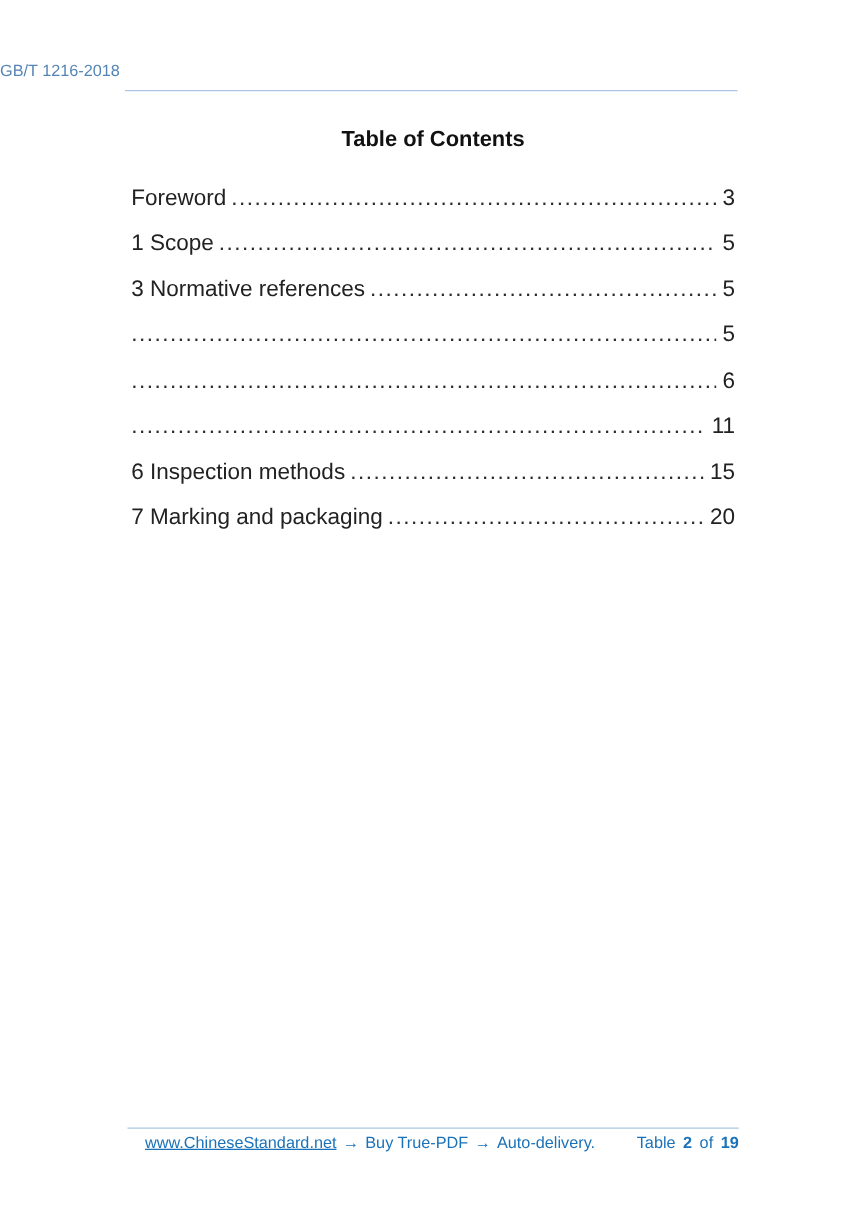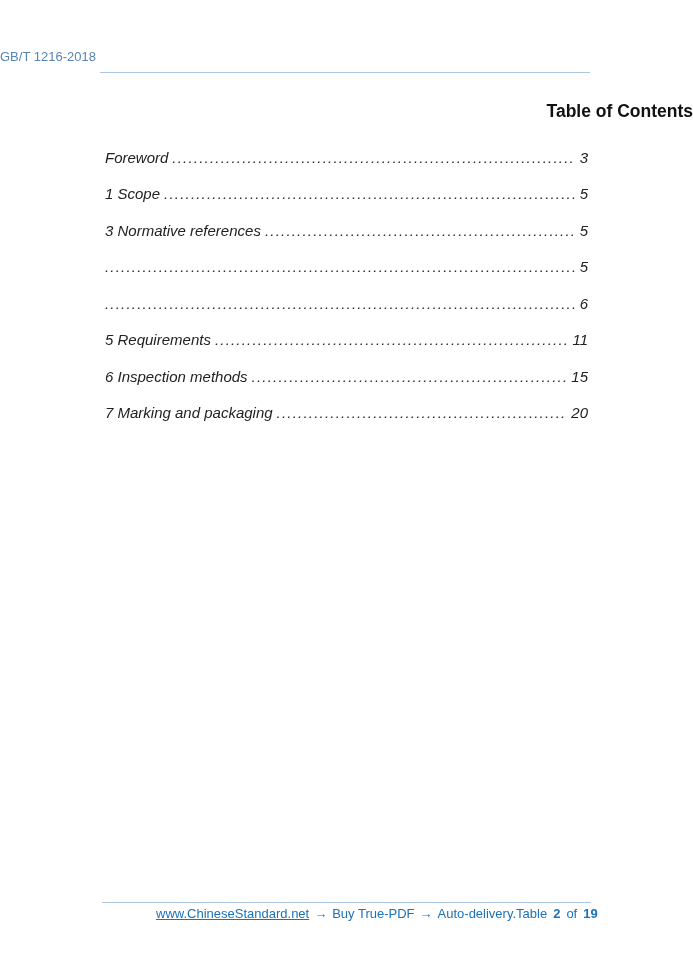--- a/index.html
+++ b/index.html
@@ -42,40 +42,39 @@
     width: 490px;
     height: 1px;
     background: var(--rule_blue, #abc6e0);
   }
   .title {
     position: absolute;
     top: 101px;
     left: 0;
     width: 100%;
     margin: 0;
-    text-align: right;
+    text-align: center;
     font-size: 17.5px;
     font-weight: bold;
     color: #111111;
   }
   .toc {
     position: absolute;
     top: 140px;
     left: 105px;
     width: 483px;
   }
   .toc-row {
     display: flex;
     align-items: flex-end;
     height: 36.45px;
     line-height: 36.45px;
-    font-size: 15px;
+    font-size: 18px;
     color: #222222;
     cursor: pointer;
-    font-style: italic;
   }
   .toc-label {
     white-space: nowrap;
     padding-right: 4px;
   }
   .toc-dots {
     flex: 1;
     overflow: hidden;
     white-space: nowrap;
     letter-spacing: 1.2px;
@@ -105,21 +104,20 @@
     justify-content: space-between;
     align-items: baseline;
     font-size: 13px;
     line-height: 17px;
     color: var(--footer_blue, #1b72b8);
   }
   .footer-left {
     display: flex;
     gap: 5px;
     white-space: nowrap;
-    margin-left: 40px;
   }
   .footer-page {
     display: flex;
     gap: 6px;
     white-space: nowrap;
   }
   .footer-link {
     color: var(--footer_blue, #1b72b8);
     text-decoration: underline;
     cursor: pointer;
@@ -158,21 +156,20 @@
       </div>
       <div class="toc-row">
         <span class="toc-dots">....................................................................................................................................................................................</span>
         <span class="toc-page">5</span>
       </div>
       <div class="toc-row">
         <span class="toc-dots">....................................................................................................................................................................................</span>
         <span class="toc-page">6</span>
       </div>
       <div class="toc-row">
-        <span class="toc-label">5 Requirements</span>
         <span class="toc-dots">....................................................................................................................................................................................</span>
         <span class="toc-page">11</span>
       </div>
       <div class="toc-row">
         <span class="toc-label">6 Inspection methods</span>
         <span class="toc-dots">....................................................................................................................................................................................</span>
         <span class="toc-page">15</span>
       </div>
       <div class="toc-row">
         <span class="toc-label">7 Marking and packaging</span>

